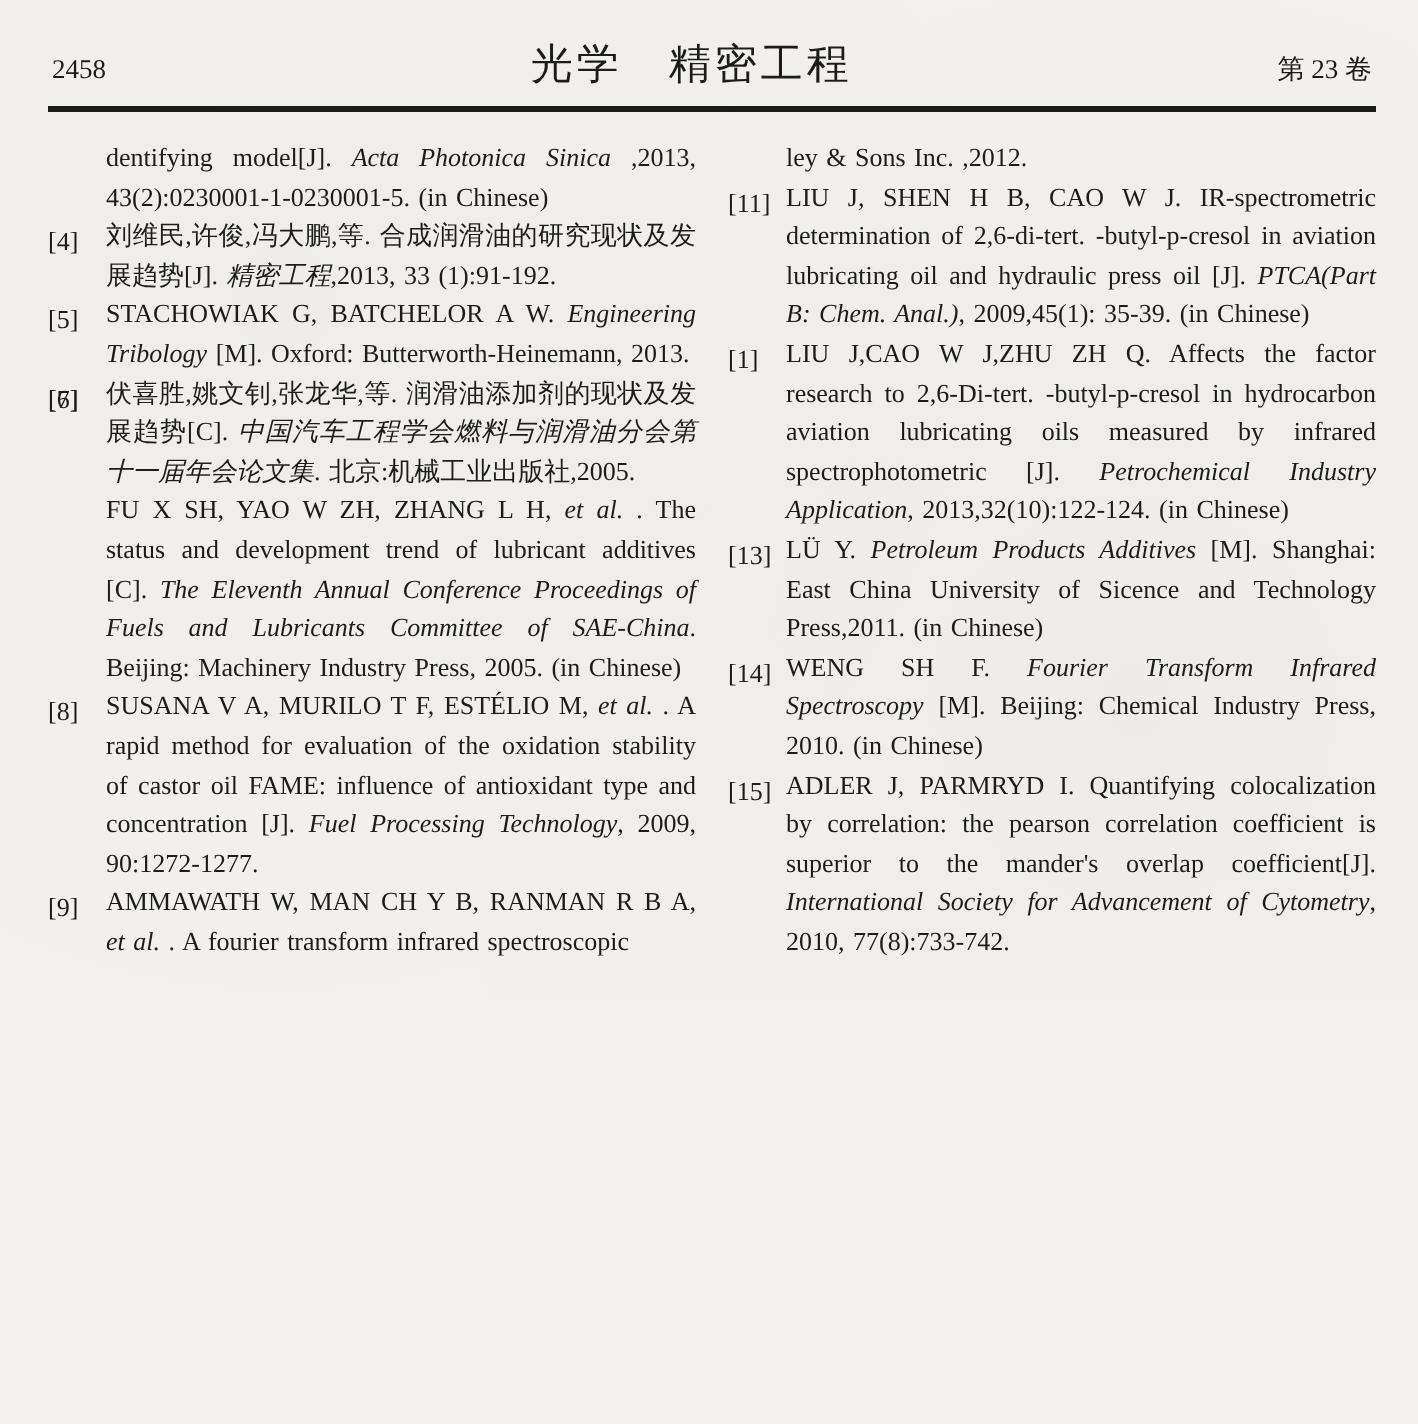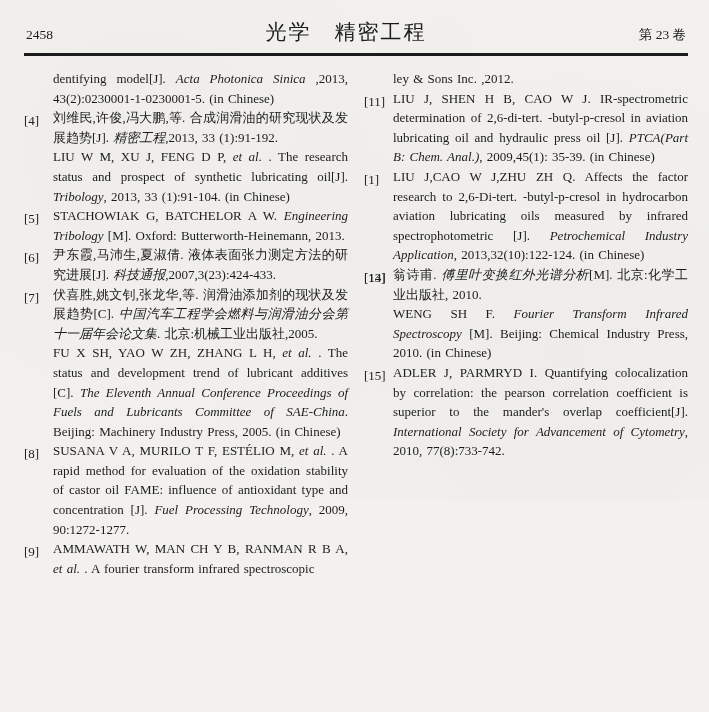--- a/index.html
+++ b/index.html
@@ -81,29 +81,27 @@
   </div>
   <div class="rule"></div>
   <div class="columns">
     <div class="col" id="col-left">
         <div class="entry">
           <p><span>dentifying model[J]. </span><span class="it">Acta Photonica Sinica</span><span> ,2013, 43(2):0230001-1-0230001-5. (in Chinese)</span></p>
         </div>
         <div class="entry">
           <span class="num">[4]</span>
           <p><span>刘维民,许俊,冯大鹏,等. 合成润滑油的研究现状及发展趋势[J]. </span><span class="it">精密工程</span><span>,2013, 33 (1):91-192.</span></p>
-          <p><span>LIU W M, XU J, FENG D P, </span><span class="it">et al.</span><span> . The research status and prospect of synthetic lubricating oil[J]. </span><span class="it">Tribology</span><span>, 2013, 33 (1):91-104. (in Chinese)</span></p>
         </div>
         <div class="entry">
           <span class="num">[5]</span>
           <p><span>STACHOWIAK G, BATCHELOR A W. </span><span class="it">Engineering Tribology</span><span> [M]. Oxford: Butterworth-Heinemann, 2013.</span></p>
         </div>
         <div class="entry">
           <span class="num">[6]</span>
-          <p><span>尹东霞,马沛生,夏淑倩. 液体表面张力测定方法的研究进展[J]. </span><span class="it">科技通报</span><span>,2007,3(23):424-433.</span></p>
         </div>
         <div class="entry">
           <span class="num">[7]</span>
           <p><span>伏喜胜,姚文钊,张龙华,等. 润滑油添加剂的现状及发展趋势[C]. </span><span class="it">中国汽车工程学会燃料与润滑油分会第十一届年会论文集</span><span>. 北京:机械工业出版社,2005.</span></p>
           <p><span>FU X SH, YAO W ZH, ZHANG L H, </span><span class="it">et al.</span><span> . The status and development trend of lubricant additives [C]. </span><span class="it">The Eleventh Annual Conference Proceedings of Fuels and Lubricants Committee of SAE-China</span><span>. Beijing: Machinery Industry Press, 2005. (in Chinese)</span></p>
         </div>
         <div class="entry">
           <span class="num">[8]</span>
           <p><span>SUSANA V A, MURILO T F, ESTÉLIO M, </span><span class="it">et al.</span><span> . A rapid method for evaluation of the oxidation stability of castor oil FAME: influence of antioxidant type and concentration [J]. </span><span class="it">Fuel Processing Technology</span><span>, 2009, 90:1272-1277.</span></p>
         </div>
@@ -119,24 +117,24 @@
         <div class="entry">
           <span class="num">[11]</span>
           <p><span>LIU J, SHEN H B, CAO W J. IR-spectrometric determination of 2,6-di-tert. -butyl-p-cresol in aviation lubricating oil and hydraulic press oil [J]. </span><span class="it">PTCA(Part B: Chem. Anal.)</span><span>, 2009,45(1): 35-39. (in Chinese)</span></p>
         </div>
         <div class="entry">
           <span class="num">[1]</span>
           <p><span>LIU J,CAO W J,ZHU ZH Q. Affects the factor research to 2,6-Di-tert. -butyl-p-cresol in hydrocarbon aviation lubricating oils measured by infrared spectrophotometric [J]. </span><span class="it">Petrochemical Industry Application</span><span>, 2013,32(10):122-124. (in Chinese)</span></p>
         </div>
         <div class="entry">
           <span class="num">[13]</span>
+          <p><span>LÜ Y. </span><span class="it">Petroleum Products Additives</span><span> [M]. Shanghai: East China University of Sicence and Technology Press,2011. (in Chinese)</span></p>
         </div>
         <div class="entry">
           <span class="num">[14]</span>
-          <p><span>翁诗甫. </span><span class="it">傅里叶变换红外光谱分析</span><span>[M]. 北京:化学工业出版社, 2010.</span></p>
           <p><span>WENG SH F. </span><span class="it">Fourier Transform Infrared Spectroscopy</span><span> [M]. Beijing: Chemical Industry Press, 2010. (in Chinese)</span></p>
         </div>
         <div class="entry">
           <span class="num">[15]</span>
           <p><span>ADLER J, PARMRYD I. Quantifying colocalization by correlation: the pearson correlation coefficient is superior to the mander's overlap coefficient[J]. </span><span class="it">International Society for Advancement of Cytometry</span><span>, 2010, 77(8):733-742.</span></p>
         </div>
       </div>
   </div>
 </div>
 

